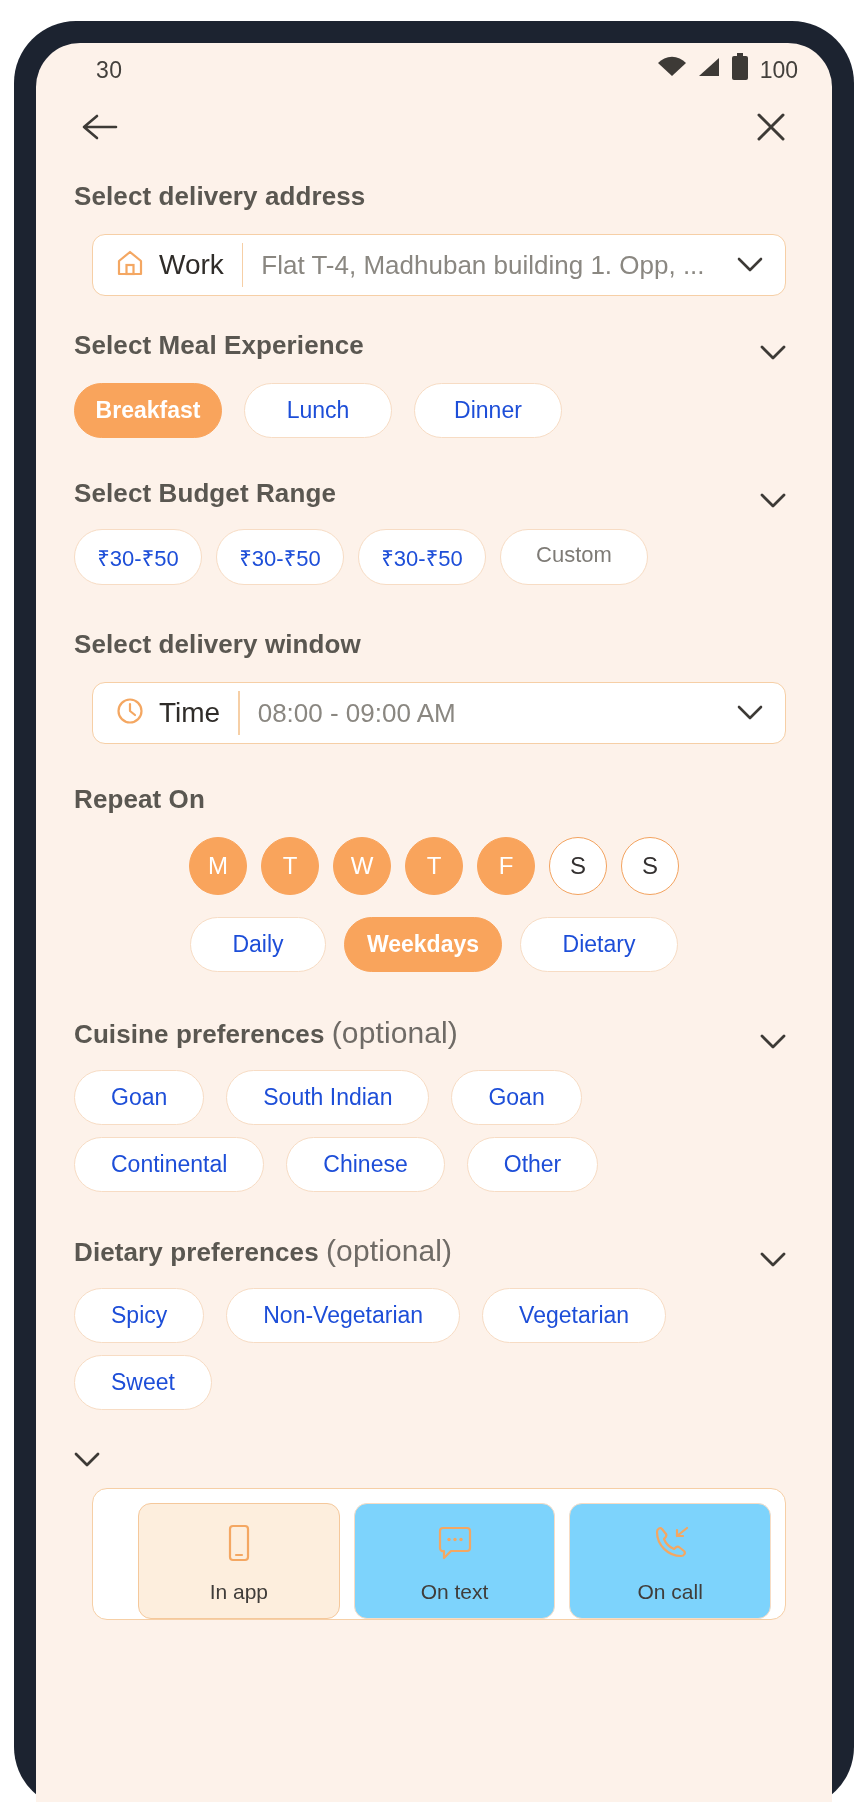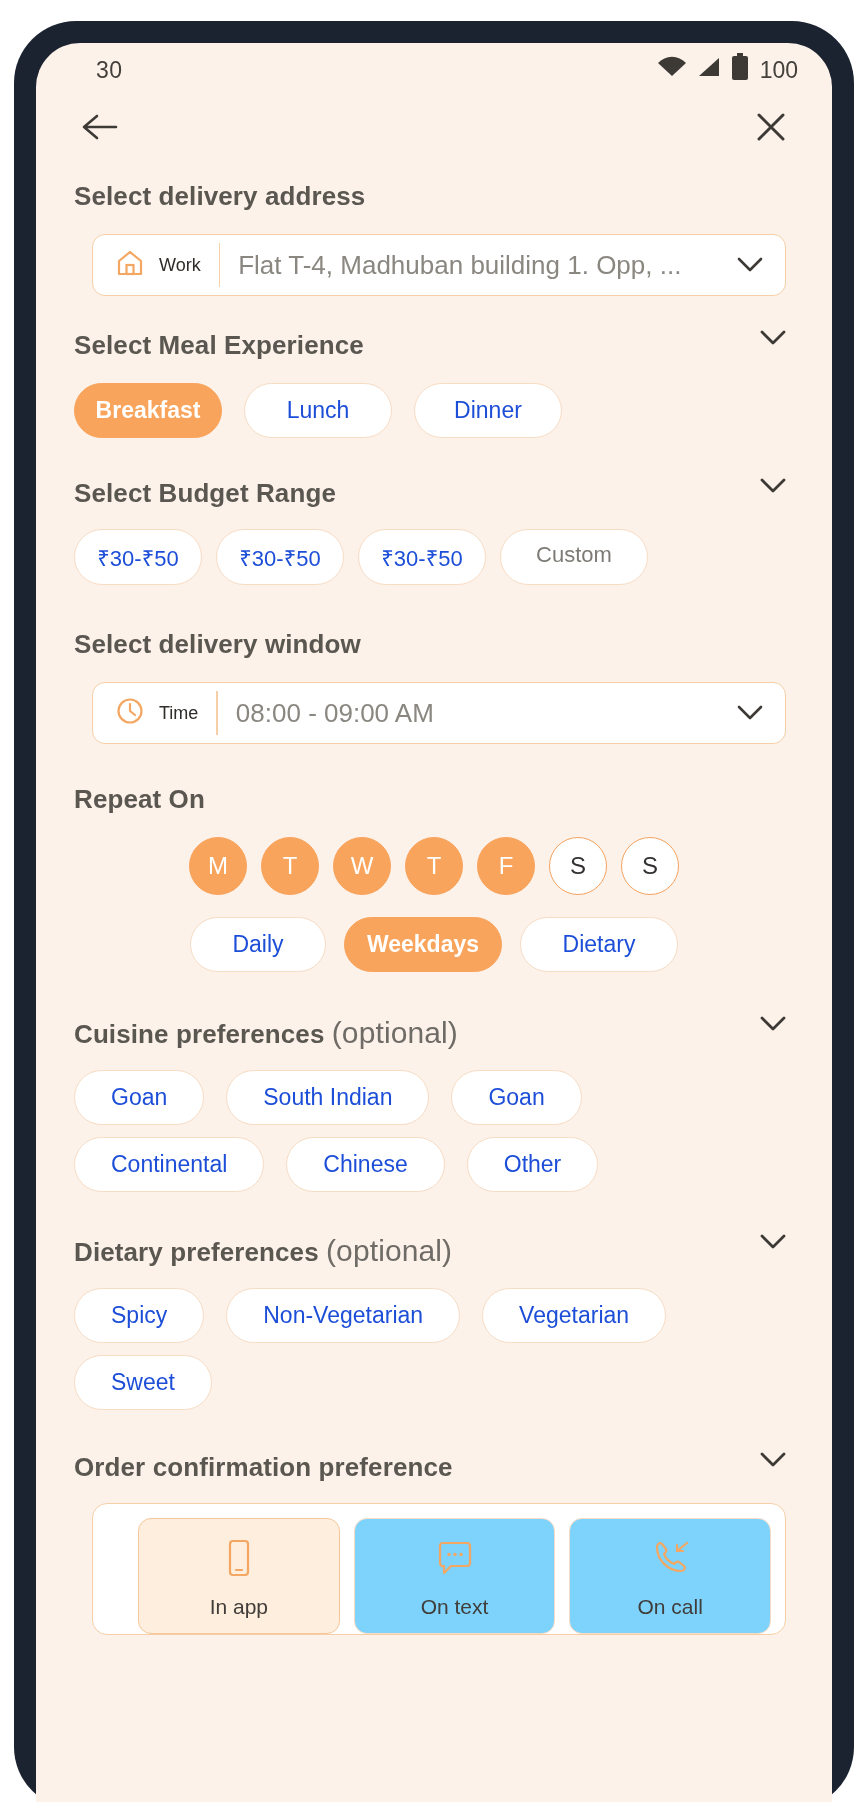--- a/index.html
+++ b/index.html
@@ -51,21 +51,21 @@
     padding: 0 44px 0 44px;
   }
   .nav-btn { cursor: pointer; line-height: 0; }
 
   
   .content { padding: 6px 38px 0 38px; }
 
   .section { margin-top: 34px; }
   .sec-head {
     display: flex;
-    align-items: flex-start;
+    align-items: flex-end;
     justify-content: space-between;
     padding-right: 8px;
   }
   .sec-title {
     font-size: 26px;
     font-weight: bold;
     color: #5a5751;
     letter-spacing: .1px;
   }
   .sec-title .opt {
@@ -87,21 +87,21 @@
     overflow: hidden;
   }
   .sel-left {
     display: flex;
     align-items: center;
     gap: 14px;
     padding: 0 18px 0 22px;
     height: 100%;
   }
   .sel-label {
-    font-size: 18px;
+    font-size: 28px;
     color: #2f2c29;
     text-align: center;
   }
   .sel-div {
     width: 1.5px;
     height: 44px;
     background: #f6cfa6;
   }
   .sel-value {
     flex: 1;
@@ -390,21 +390,20 @@
       <div class="chip-row" style="gap:12px 22px;">
         <div class="chip wide">Spicy</div>
         <div class="chip wide">Non-Vegetarian</div>
         <div class="chip wide">Vegetarian</div>
         <div class="chip wide">Sweet</div>
       </div>
     </div>
 
     <div class="section" style="margin-top:42px;">
       <div class="sec-head">
-        <div class="sec-title">Order confirmation preference</div>
         <span class="chev">
           <svg width="26" height="16" viewBox="0 0 26 16">
                 <path d="M2 2 L13 13 L24 2" stroke="#3d3a36" stroke-width="2.8" fill="none" stroke-linecap="round" stroke-linejoin="round"></path>
               </svg>
         </span>
       </div>
       <div class="confirm-wrap">
         <div class="conf-card sel">
           <div class="conf-icon">
             <svg width="36" height="44" viewBox="0 0 36 44">

